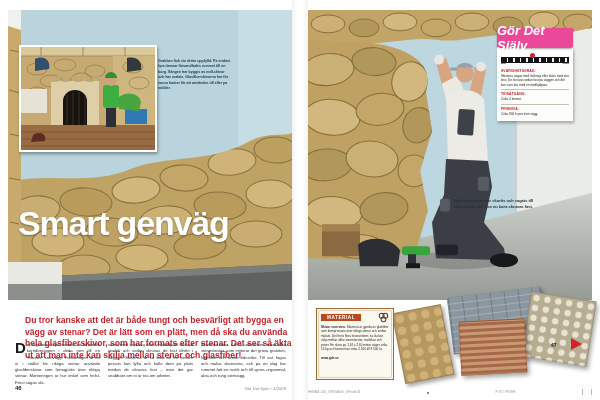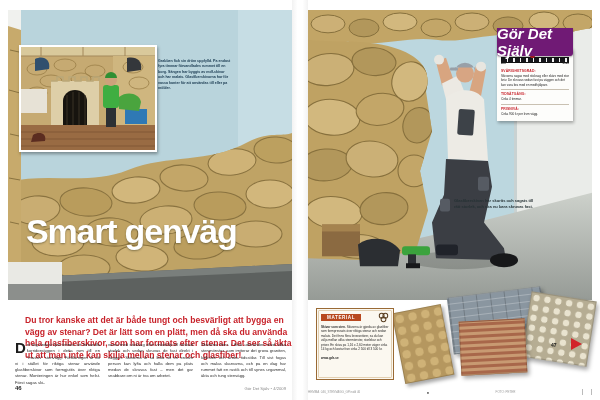--- a/index.html
+++ b/index.html
@@ -11,34 +11,34 @@
     background:linear-gradient(90deg,rgba(0,0,0,.05),rgba(0,0,0,0) 35%,rgba(0,0,0,0) 65%,rgba(0,0,0,.05));}
   .photo{position:absolute;left:0;top:2px;width:284px;height:290px;overflow:hidden;}
   .photo svg{display:block;width:100%;height:100%;}
 
   
   .inset{position:absolute;left:11px;top:35px;width:138px;height:107px;background:#fff;
     padding:2px;box-shadow:1px 2px 3px rgba(0,0,0,.35);box-sizing:border-box;}
   .inset svg{display:block;width:100%;height:100%;}
   .caption-blue{position:absolute;left:150px;top:49px;width:74px;font-size:3.6px;line-height:1.5;
     font-weight:bold;color:#17374e;}
-  .headline{position:absolute;left:10px;top:197px;margin:8px;font-size:34px;line-height:.98;
+  .headline{position:absolute;left:10px;top:197px;margin:0;font-size:34px;line-height:.98;
     font-weight:800;letter-spacing:-1.2px;color:#ffffff;text-shadow:0 1px 2px rgba(40,40,20,.45);}
   .intro{position:absolute;left:5px;top:295px;width:271px;margin:12px;font-size:8.6px;line-height:1.35;
     font-weight:bold;color:#c8232b;}
   .cols{position:absolute;left:7px;top:334px;width:271px;height:44px;display:flex;gap:8px;}
   .col{flex:1;margin:0;font-size:4.2px;line-height:1.5;color:#2c2c2c;text-align:justify;}
   .dropcap{float:left;font-size:15px;line-height:.85;font-weight:bold;padding-right:1px;color:#1c1c1c;}
   .footer-left{position:absolute;left:7px;top:377px;width:271px;display:flex;justify-content:space-between;align-items:flex-end;}
   .pageno{font-size:6px;font-weight:bold;color:#1c1c1c;}
   .issue{font-size:4.2px;color:#8a8a8a;}
 
   
-  .badge{position:absolute;left:189px;top:20px;width:76px;height:28px;background:#701a75;
-    color:#fff;font-size:15px;font-weight:bold;font-style:italic;display:flex;align-items:center;
+  .badge{position:absolute;left:189px;top:20px;width:76px;height:20px;background:#ec4899;
+    color:#fff;font-size:13px;font-weight:bold;font-style:italic;display:flex;align-items:center;
     justify-content:center;border-radius:0 0 3px 3px;box-shadow:0 1px 2px rgba(0,0,0,.35);z-index:4;}
   .panel{position:absolute;left:189px;top:40px;width:76px;background:#fdfdfb;z-index:3;
     box-shadow:1px 2px 3px rgba(0,0,0,.3);padding:4px 4px 3px;box-sizing:border-box;}
   .gauge{position:relative;height:12px;margin-bottom:3px;}
   .gauge .bar{position:absolute;left:0;right:0;top:5px;height:4px;background:
     repeating-linear-gradient(90deg,#16161a 0 5px,#f2f2f2 5px 6.5px);border:0.5px solid #111;}
   .gauge .dot{position:absolute;top:1px;left:42%;width:5px;height:5px;border-radius:50%;background:#d2232a;}
   .glabel{position:absolute;top:9.5px;font-size:2.6px;color:#222;font-weight:bold;}
   .glabel.l{left:0;} .glabel.r{right:0;}
   .sect{padding:2px 0;}

